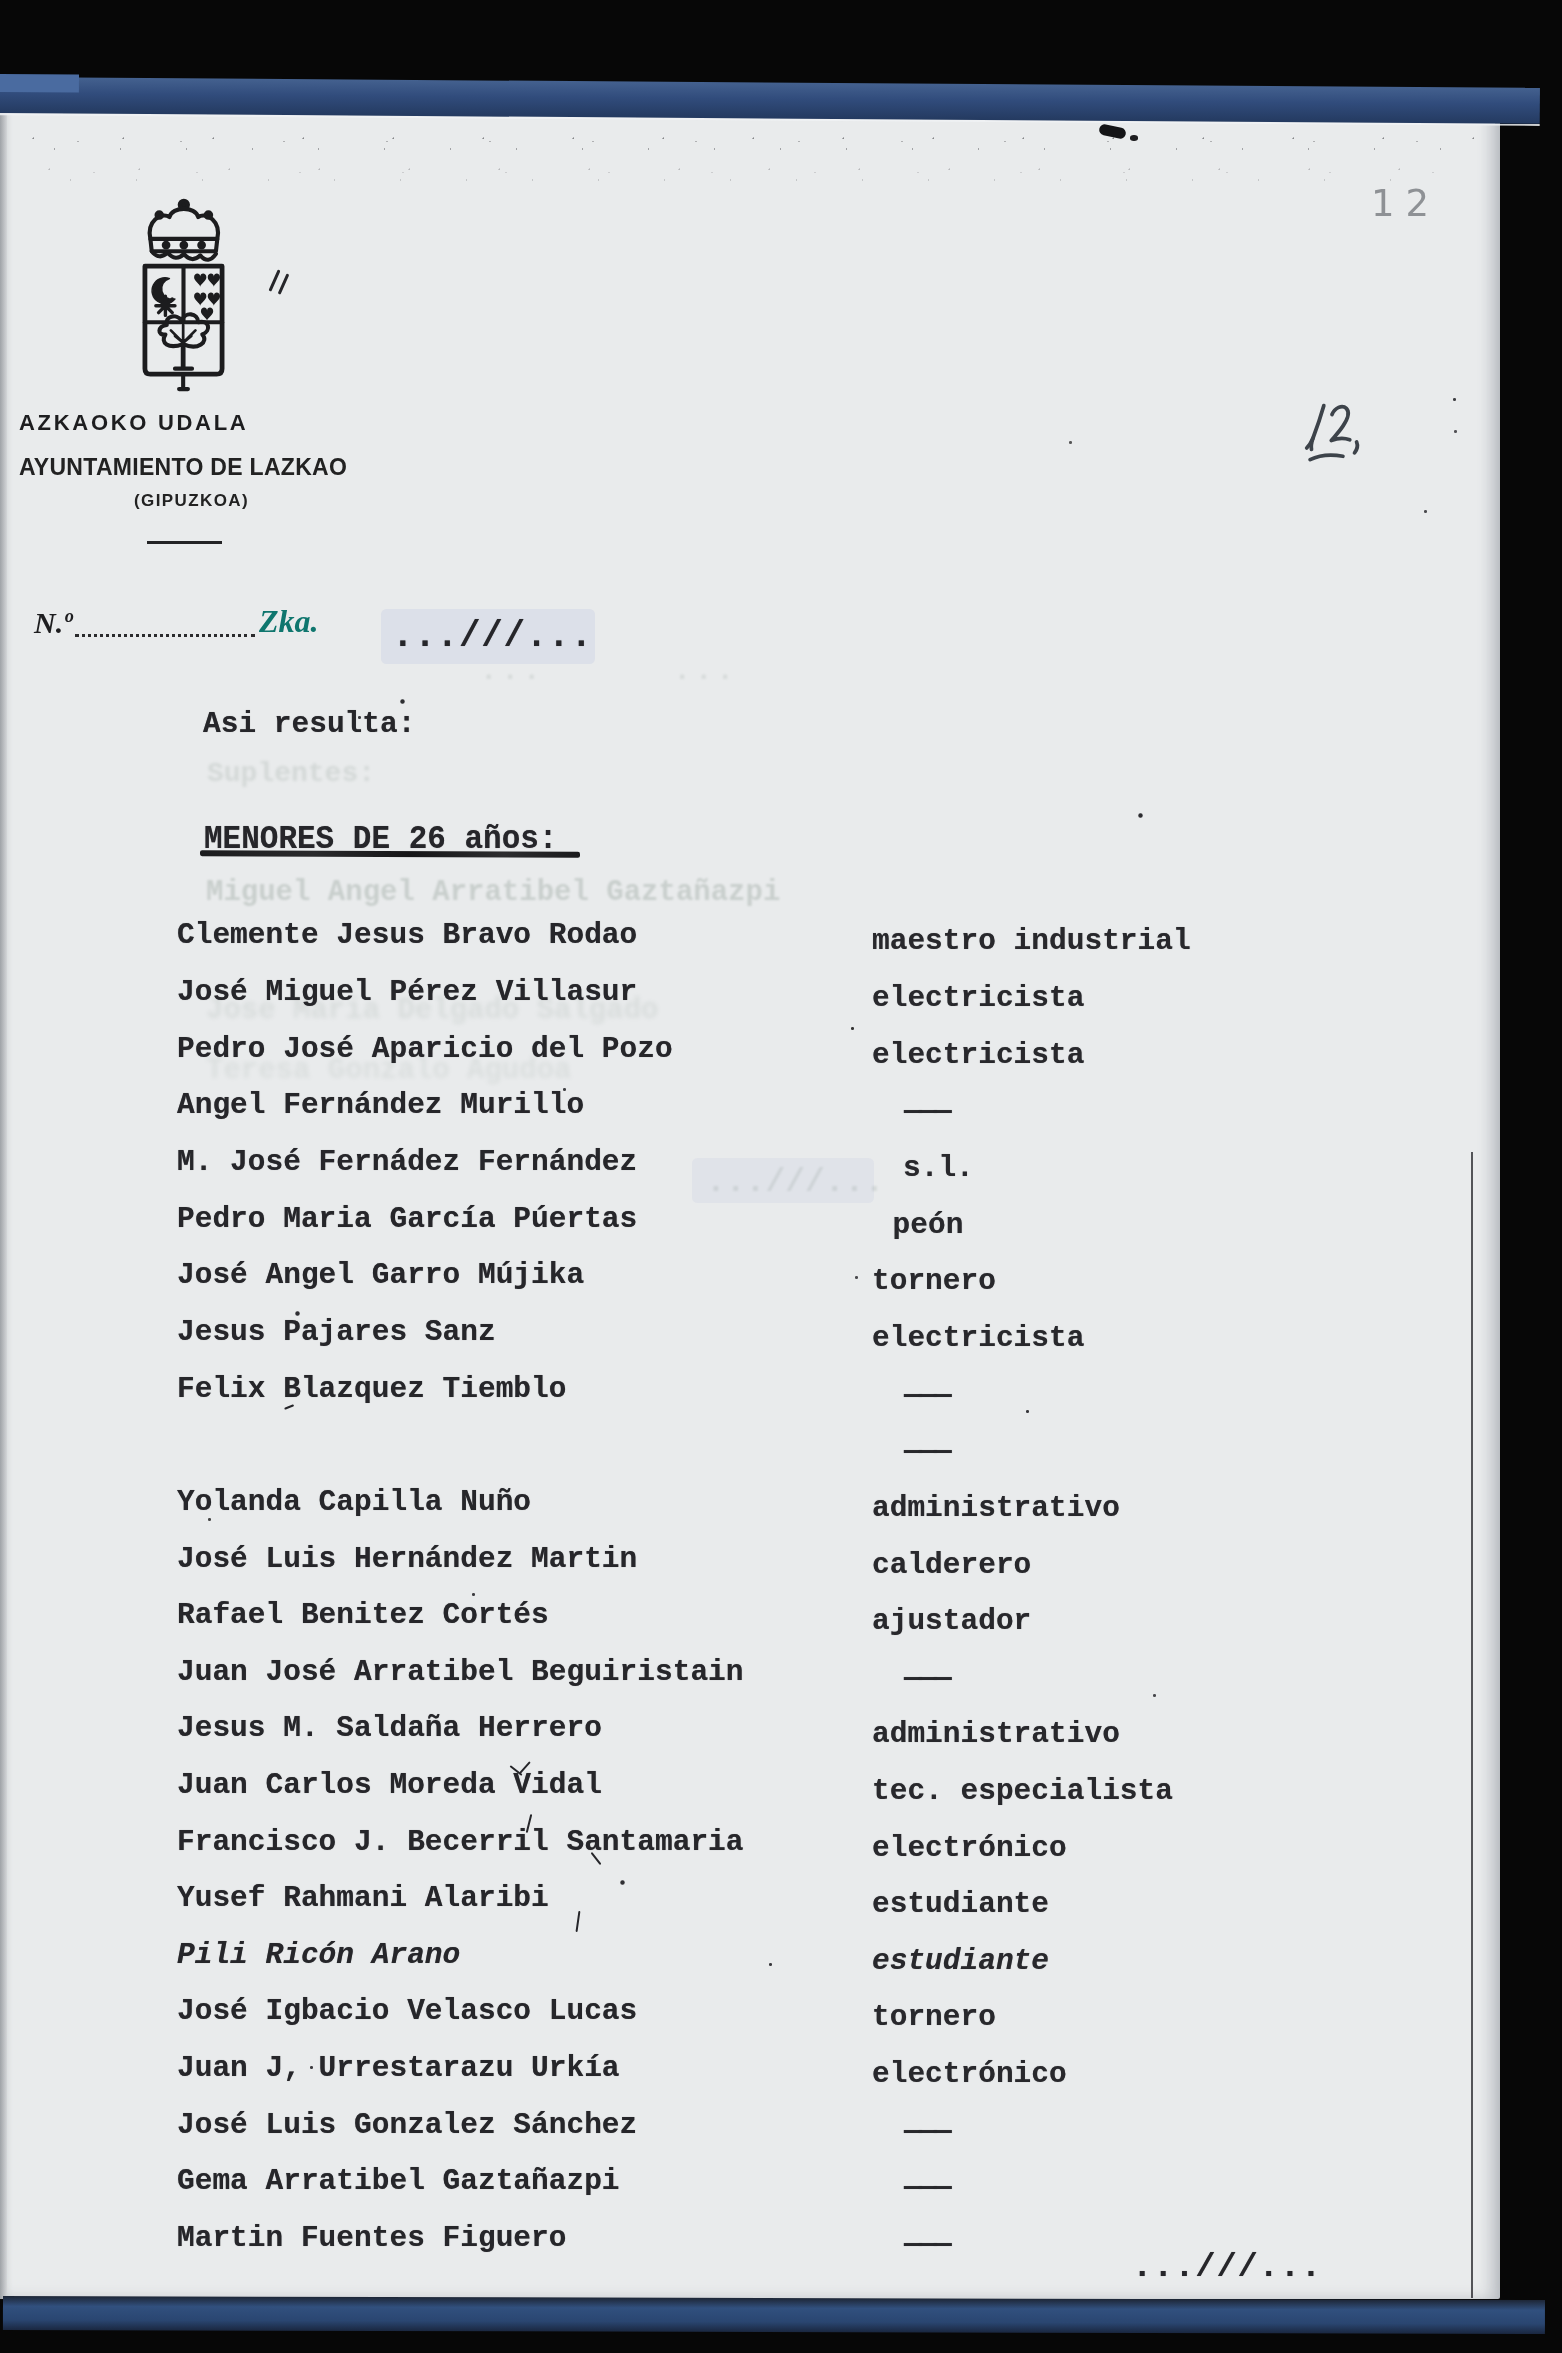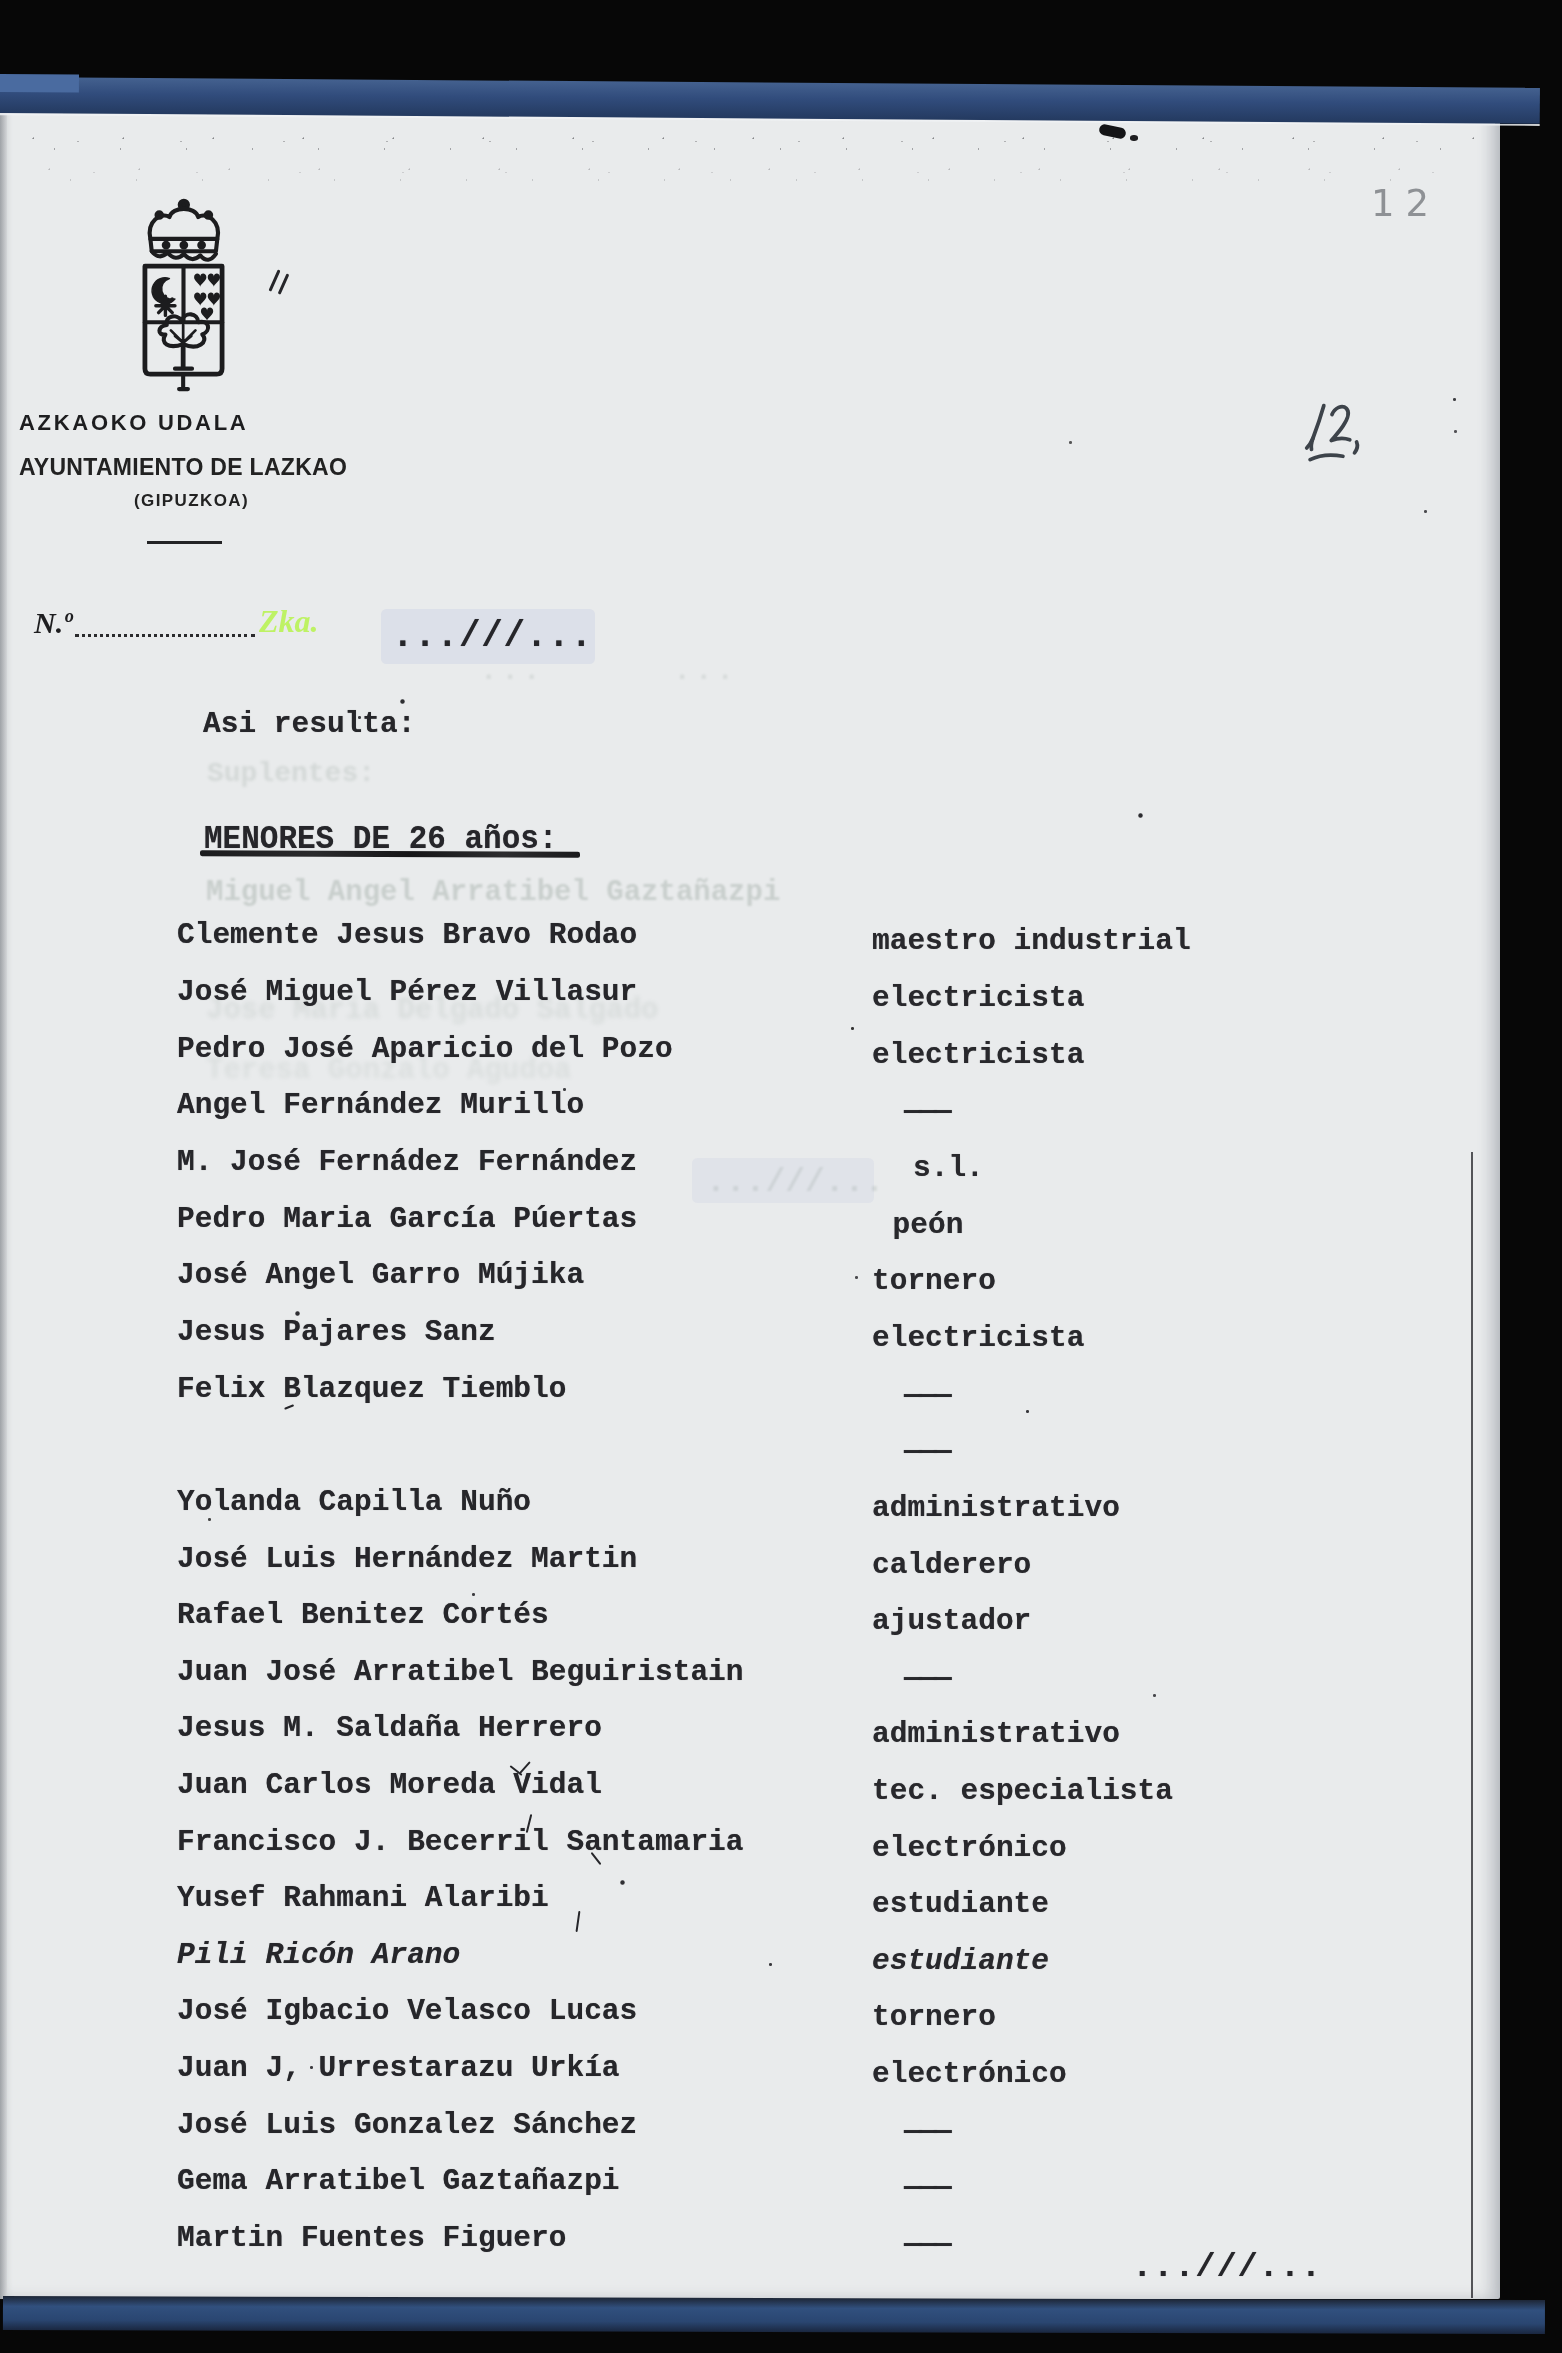--- a/index.html
+++ b/index.html
@@ -63,21 +63,21 @@
   .lh-prov{position:absolute;left:134px;top:491px;z-index:5;color:#222;
     font-size:17px;font-weight:700;letter-spacing:1.4px;}
   .lh-rule{position:absolute;left:147px;top:541px;width:75px;height:3.4px;background:#232325;z-index:5;}
   #coat{position:absolute;left:134px;top:196px;z-index:5;}
 
   
   .ref-prefix{position:absolute;left:34px;top:606px;z-index:5;color:#1e1e20;
     font-family:"Liberation Serif",serif;font-style:italic;font-weight:700;font-size:30px;}
   .ref-dots{position:absolute;left:75px;top:611px;width:180px;height:23px;z-index:5;
     border-bottom:3.4px dotted #2b2b2d;}
-  .ref-suffix{position:absolute;left:259px;top:603px;z-index:5;color:#bef264;
+  .ref-suffix{position:absolute;left:259px;top:603px;z-index:5;color:#0f766e;
     font-family:"Liberation Serif",serif;font-style:italic;font-weight:700;font-size:32px;}
 
   
   .tw{font-family:"Liberation Mono","DejaVu Sans Mono",monospace;font-weight:700;color:#26262a;
     text-shadow:0 0 0.7px rgba(25,25,30,.55);white-space:pre;}
   .cont-top{position:absolute;left:392px;top:616px;z-index:5;font-size:36px;letter-spacing:0.7px;}
   .tintbox{position:absolute;left:381px;top:609px;width:214px;height:55px;z-index:4;
     background:rgba(110,130,205,.10);border-radius:5.5px;}
   .tintbox2{position:absolute;left:692px;top:1158px;width:182px;height:45px;z-index:4;
     background:rgba(110,130,205,.07);border-radius:5.5px;}
@@ -88,21 +88,21 @@
     background:linear-gradient(90deg,#1c1c1e 0%,#2a2a2c 30%,#161618 55%,#2d2d2f 80%,#1a1a1c 100%);
     transform:rotate(0.25deg);border-radius:2.1px;}
   .cont-bottom{position:absolute;left:1132px;top:2248px;z-index:5;font-size:34px;letter-spacing:0.7px;}
 
   .row{position:absolute;left:0;top:0;width:1439px;height:38px;z-index:5;}
   .row .name{position:absolute;left:177px;top:0;font-family:"Liberation Mono","DejaVu Sans Mono",monospace;
     font-weight:700;font-size:29.5px;color:#26262a;text-shadow:0 0 0.7px rgba(25,25,30,.55);white-space:pre;}
   .row .prof{position:absolute;left:872px;top:6.2px;font-family:"Liberation Mono","DejaVu Sans Mono",monospace;
     font-weight:700;font-size:29.5px;color:#28282c;text-shadow:0 0 0.7px rgba(25,25,30,.5);white-space:pre;}
   .row .prof.dash{margin-left:32px;letter-spacing:-2.7px;}
-  .row .prof.sl{margin-left:41px;}
+  .row .prof.sl{margin-left:31px;}
   .row .prof.peon{margin-left:20.6px;}
 
   
   .ghost{position:absolute;z-index:4;font-family:"Liberation Mono","DejaVu Sans Mono",monospace;
     font-weight:700;color:#64776b;white-space:pre;}
   .g1{left:207px;top:758px;font-size:28px;opacity:.16;filter:blur(1.4px);}
   .g2{left:206px;top:876px;font-size:29px;opacity:.24;filter:blur(0.9px);}
   .g3{left:206px;top:994px;font-size:29px;opacity:.12;filter:blur(2.1px);}
   .g4{left:206px;top:1054px;font-size:29px;opacity:.10;filter:blur(2.1px);}
   .g5{left:706px;top:1164px;font-size:33px;opacity:.15;filter:blur(0.8px);}

